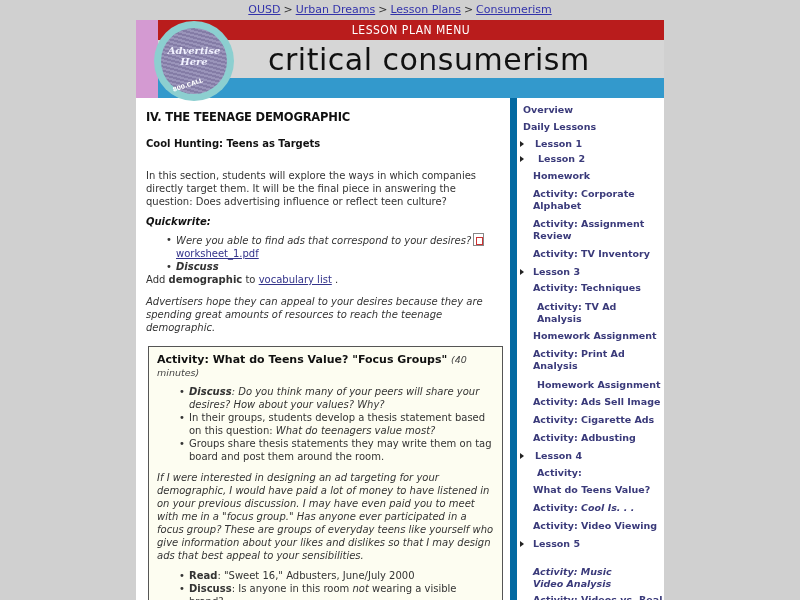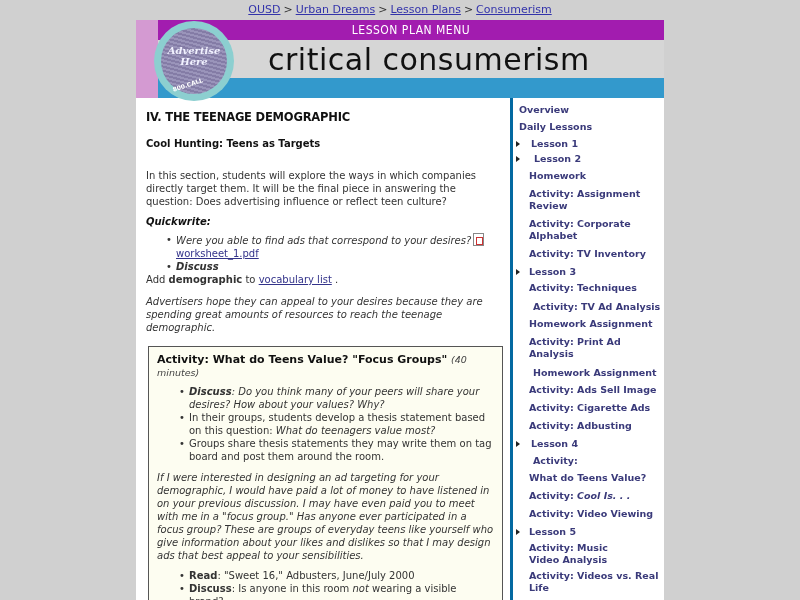--- a/index.html
+++ b/index.html
@@ -8,34 +8,34 @@
   a { color: #33338a; }
 
   .breadcrumb { position: absolute; top: 3px; left: 0; width: 800px; text-align: center; font-size: 11px; color: #333; }
   .breadcrumb a { color: #3333aa; text-decoration: underline; }
   .breadcrumb .sep { color: #333; margin: 0 3px; }
 
   .page { position: absolute; left: 136px; top: 20px; width: 528px; height: 580px; background: #fff; }
 
   .header { position: relative; height: 78px; }
   .hdr-pink { position: absolute; left: 0; top: 0; width: 22px; height: 78px; background: #d49ad2; }
-  .hdr-top { position: absolute; left: 22px; top: 0; right: 0; height: 20px; background: #a21caf; }
+  .hdr-top { position: absolute; left: 22px; top: 0; right: 0; height: 20px; background: #b91c1c; }
   .hdr-top span { position: absolute; left: 0; right: 0; top: 3px; text-align: center; color: #fff; font-size: 12px; letter-spacing: 0.5px; font-family: "DejaVu Sans Condensed", "DejaVu Sans", sans-serif; }
   .hdr-mid { position: absolute; left: 22px; top: 20px; right: 0; height: 38px; background: #d6d6d6; }
   .hdr-blue { position: absolute; left: 22px; top: 58px; right: 0; height: 20px; background: #3399cc; }
   .hdr-title { position: absolute; left: 132px; top: 22px; font-size: 30px; color: #111; font-family: "DejaVu Sans", sans-serif; letter-spacing: 0.5px; }
 
   .badge { position: absolute; left: 18px; top: 1px; width: 80px; height: 80px; border-radius: 50%; background: #8ccfd0; }
   .badge-inner { position: absolute; left: 7px; top: 7px; width: 66px; height: 66px; border-radius: 50%; background: #8f88b0; background-image: repeating-linear-gradient(15deg, #9a94ba 0 2px, #847ca6 2px 4px); }
   .badge-text { position: absolute; left: 0; right: 0; top: 17px; text-align: center; color: #f2f2ff; font-style: italic; font-weight: bold; font-size: 10px; line-height: 11px; font-family: "DejaVu Serif", serif; }
   .badge-sub { position: absolute; left: 18px; top: 60px; font-size: 6px; color: #fff; font-weight: bold; transform: rotate(-18deg); }
 
   .body-wrap { position: absolute; left: 0; top: 78px; width: 528px; bottom: 0; }
   .main { position: absolute; left: 0; top: 0; width: 374px; bottom: 0; padding: 8px 8px 0 10px; }
-  .sidebar { position: absolute; left: 374px; top: 0; width: 154px; bottom: 0; border-left: 3px solid #0369a1; padding: 3px 0 0 6px; }
+  .sidebar { position: absolute; left: 374px; top: 0; width: 154px; bottom: 0; border-left: 7px solid #0369a1; padding: 3px 0 0 6px; }
 
   h1.sec { font-size: 11.5px; font-weight: bold; color: #111; margin-top: 4px; letter-spacing: -0.2px; }
   h2.sub { font-size: 10px; font-weight: bold; color: #111; margin-top: 14px; }
   p.txt { font-size: 10px; line-height: 13px; color: #333; margin-top: 20px; }
   .qw { font-size: 10px; font-weight: bold; font-style: italic; margin-top: 8px; color: #111; }
   ul.bl { list-style: none; margin-top: 6px; padding-left: 20px; }
   ul.bl li { position: relative; font-size: 10px; line-height: 13px; color: #333; padding-left: 10px; }
   ul.bl li::before { content: "•"; position: absolute; left: 0; top: 0; font-size: 10px; }
   .it { font-style: italic; }
   .pdf-icon { display: inline-block; width: 11px; height: 13px; border: 1px solid #888; background: #fff; vertical-align: -2px; position: relative; margin-left: 2px; }
@@ -113,36 +113,36 @@
         </ul>
       </div>
     </div>
 
     <div class="sidebar">
       <a href="#" class="nav-item" style="margin-top:3px;">Overview</a>
       <a href="#" class="nav-item" style="margin-top:5px;">Daily Lessons</a>
       <a href="#" class="nav-item" style="margin-top:5px;padding-left:12px;"><span class="arrow"></span><span>Lesson 1</span></a>
       <a href="#" class="nav-item" style="margin-top:3px;padding-left:15px;"><span class="arrow"></span><span>Lesson 2</span></a>
       <a href="#" class="nav-item" style="margin-top:5px;padding-left:10px;">Homework</a>
+      <a href="#" class="nav-item" style="margin-top:6px;padding-left:10px;">Activity: Corporate Alphabet</a>
       <a href="#" class="nav-item" style="margin-top:6px;padding-left:10px;">Activity: Assignment Review</a>
-      <a href="#" class="nav-item" style="margin-top:6px;padding-left:10px;">Activity: Corporate Alphabet</a>
       <a href="#" class="nav-item" style="margin-top:6px;padding-left:10px;">Activity: TV Inventory</a>
       <a href="#" class="nav-item" style="margin-top:6px;padding-left:10px;"><span class="arrow"></span><span>Lesson 3</span></a>
       <a href="#" class="nav-item" style="margin-top:4px;padding-left:10px;">Activity: Techniques</a>
       <a href="#" class="nav-item" style="margin-top:7px;padding-left:14px;">Activity: TV Ad Analysis</a>
       <a href="#" class="nav-item" style="margin-top:5px;padding-left:10px;">Homework Assignment</a>
       <a href="#" class="nav-item" style="margin-top:6px;padding-left:10px;">Activity: Print Ad Analysis</a>
       <a href="#" class="nav-item" style="margin-top:7px;padding-left:14px;">Homework Assignment</a>
       <a href="#" class="nav-item" style="margin-top:5px;padding-left:10px;">Activity: Ads Sell Image</a>
       <a href="#" class="nav-item" style="margin-top:6px;padding-left:10px;">Activity: Cigarette Ads</a>
       <a href="#" class="nav-item" style="margin-top:6px;padding-left:10px;">Activity: Adbusting</a>
       <a href="#" class="nav-item" style="margin-top:6px;padding-left:12px;"><span class="arrow"></span><span>Lesson 4</span></a>
       <a href="#" class="nav-item" style="margin-top:5px;padding-left:14px;">Activity:</a>
       <a href="#" class="nav-item" style="margin-top:5px;padding-left:10px;">What do Teens Value?</a>
       <a href="#" class="nav-item" style="margin-top:6px;padding-left:10px;"><span>Activity: </span><i>Cool Is. . .</i></a>
       <a href="#" class="nav-item" style="margin-top:6px;padding-left:10px;">Activity: Video Viewing</a>
       <a href="#" class="nav-item" style="margin-top:6px;padding-left:10px;"><span class="arrow"></span><span>Lesson 5</span></a>
-      <a href="#" class="nav-item" style="margin-top:4px;padding-left:10px;width:120px;">Activity: Music Video Analysis</a>
+      <a href="#" class="nav-item" style="margin-top:16px;padding-left:10px;width:120px;font-style:italic;">Activity: Music Video Analysis</a>
       <a href="#" class="nav-item" style="margin-top:4px;padding-left:10px;">Activity: Videos vs. Real Life</a>
 
     </div>
   </div>
 </div>
 
 </body></html>

